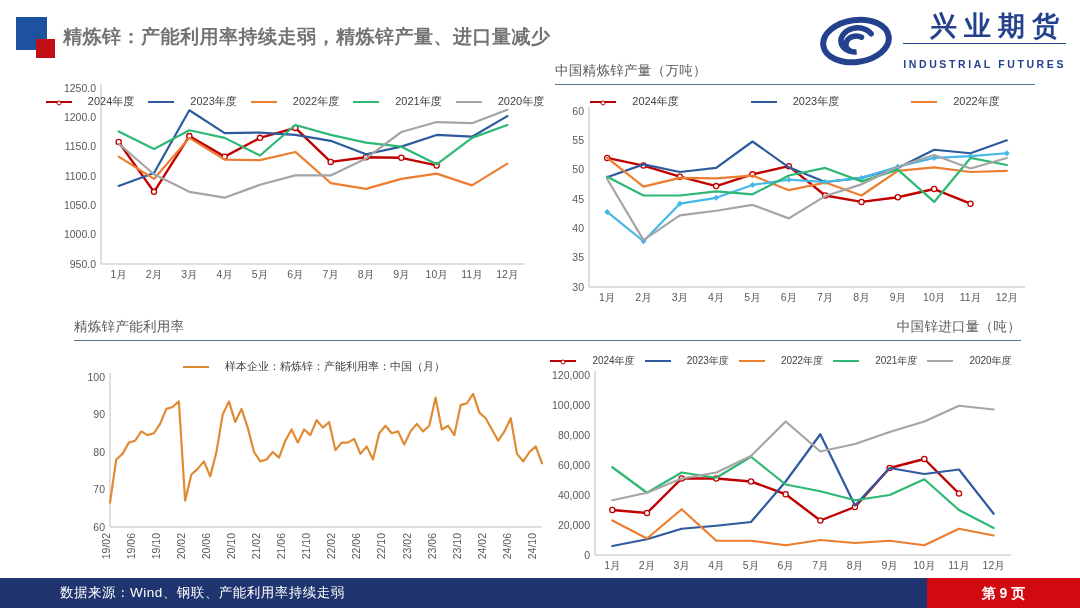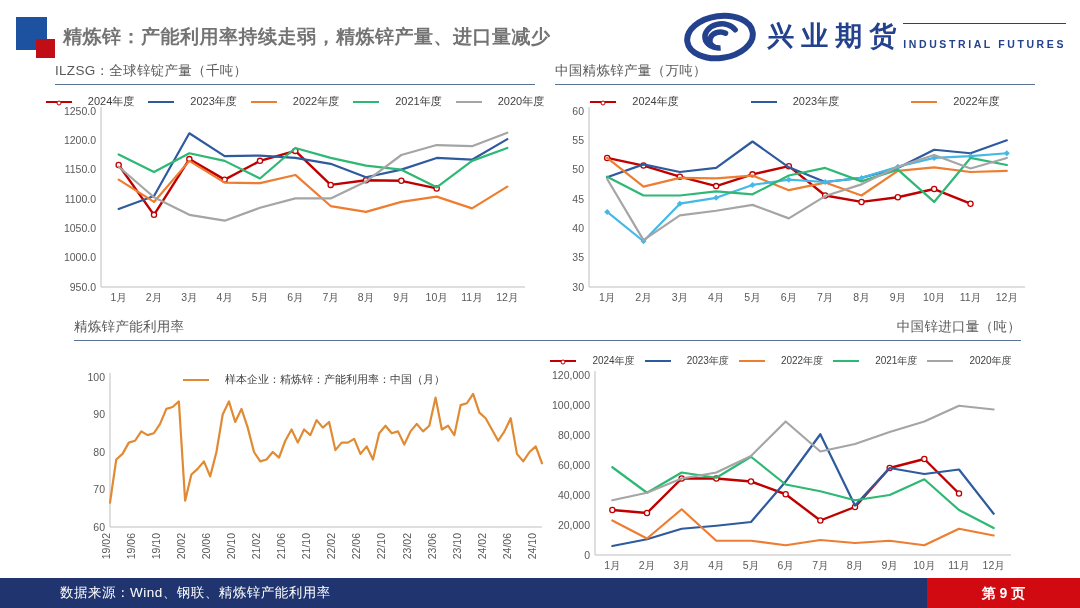--- a/index.html
+++ b/index.html
@@ -7,39 +7,39 @@
   body {
     width:1080px; height:608px; position:relative; overflow:hidden;
     font-family:"Liberation Sans","DejaVu Sans",sans-serif;
   }
   
   .hdr-sq-blue { position:absolute; left:16px; top:17px; width:31px; height:33px; background:#1d52a0; }
   .hdr-sq-red  { position:absolute; left:36px; top:39px; width:19px; height:19px; background:#c10d16; }
   .page-title  { position:absolute; left:63px; top:24px; font-size:19px; font-weight:bold; color:#737373; letter-spacing:0.5px; }
   .brand { position:absolute; right:14px; top:12px; display:flex; align-items:center; gap:10px; }
   .brand-swirl { width:74px; height:50px; }
-  .brand-texts { display:flex; flex-direction:row; align-items:flex-start; }
+  .brand-texts { display:flex; flex-direction:column; align-items:flex-end; }
   .brand-cn { font-size:27px; font-weight:bold; color:#24418e; letter-spacing:7px; line-height:1.1; font-family:"Liberation Serif","DejaVu Serif",serif; }
   .brand-en { font-size:10.5px; font-weight:bold; color:#24418e; letter-spacing:2.6px; border-top:1.5px solid #24418e; padding-top:14px; margin-top:1px; }
   
   .panel { position:absolute; }
   .panel-title { font-size:13.5px; color:#595959; padding-bottom:4px; border-bottom:1.5px solid #587492; letter-spacing:0.3px; }
   .chart-host { position:relative; margin-top:2px; }
   .legend { position:absolute; left:0; right:0; display:flex; justify-content:center; align-items:center; z-index:2; }
   .legend-item { display:flex; align-items:center; gap:16px; }
   .legend-label { font-size:11px; color:#3f3f3f; white-space:nowrap; }
   .swatch { position:relative; width:26px; height:0; border-top-width:2.5px; border-top-style:solid; }
   .swatch .dot { position:absolute; left:50%; top:50%; transform:translate(-50%,-50%); width:5px; height:5px; border-radius:50%; background:#fff; border:1.5px solid currentColor; }
   #p1 { left:55px;  top:62px;  width:480px; }
   #p2 { left:555px; top:62px;  width:480px; }
   #p3 { left:55px;  top:318px; width:480px;margin-left:19px; }
   #p4 { left:541px; top:318px; width:480px;text-align:right; }
   #p1 .legend, #p2 .legend { top:32px; gap:14px; }
   #p2 .legend { gap:72px; }
-  #p3 .legend { top:54px; gap:8px; }
+  #p3 .legend { top:41px; gap:8px; }
   #p4 .legend { top:36px; gap:10px; }
   #p4 .legend .legend-label { font-size:10px; }
   svg text { font-family:"Liberation Sans","DejaVu Sans",sans-serif; }
   
   .footer { position:absolute; left:0; bottom:0; width:1080px; height:30px; background:#20356f; }
   .footer-src { position:absolute; left:60px; top:0; height:30px; line-height:30px; color:#fff; font-size:13.5px; letter-spacing:0.5px; }
   .footer-page { position:absolute; right:0; top:0; width:153px; height:30px; background:#d10a12; color:#fff; font-size:14px; font-weight:bold; text-align:center; line-height:30px;margin-left:40px; }
 </style>
 </head>
 <body>
@@ -53,21 +53,20 @@
     <ellipse cx="37" cy="25" rx="33" ry="21" fill="none" stroke="#24418e" stroke-width="6" transform="rotate(-8 37 25)"></ellipse>
     <path d="M 53 20 A 16 12 0 1 0 36 36 A 10 8 0 1 1 43 22" fill="none" stroke="#24418e" stroke-width="5.5" stroke-linecap="round" transform="rotate(-8 37 25)"></path>
   </svg>
   <div class="brand-texts">
     <div class="brand-cn">兴业期货</div>
     <div class="brand-en">INDUSTRIAL FUTURES</div>
   </div>
 </div>
 
 <div class="panel" id="p1">
-  <div class="panel-title">ILZSG：全球锌锭产量（千吨）</div>
   <div class="chart-host"><svg width="480" height="222" viewBox="0 0 480 222">
         <line x1="46" y1="20" x2="46" y2="200" stroke="#bfbfbf" stroke-width="1"></line>
         <line x1="46" y1="200" x2="470" y2="200" stroke="#bfbfbf" stroke-width="1"></line>
         <text x="41" y="203.5" text-anchor="end" font-size="10.5" fill="#595959">950.0</text>
         <text x="41" y="174.16666666666666" text-anchor="end" font-size="10.5" fill="#595959">1000.0</text>
         <text x="41" y="144.83333333333334" text-anchor="end" font-size="10.5" fill="#595959">1050.0</text>
         <text x="41" y="115.5" text-anchor="end" font-size="10.5" fill="#595959">1100.0</text>
         <text x="41" y="86.16666666666667" text-anchor="end" font-size="10.5" fill="#595959">1150.0</text>
         <text x="41" y="56.833333333333314" text-anchor="end" font-size="10.5" fill="#595959">1200.0</text>
         <text x="41" y="27.5" text-anchor="end" font-size="10.5" fill="#595959">1250.0</text>
@@ -296,15 +295,15 @@
         <span class="legend-label">2021年度</span>
       </span>
       <span class="legend-item">
         <span class="swatch" style="border-top-color: rgb(165, 165, 165); color: rgb(165, 165, 165);"></span>
         <span class="legend-label">2020年度</span>
       </span>
     </div>
   </div>
 
 <div class="footer">
-  <div class="footer-src">数据来源：Wind、钢联、精炼锌产能利用率</div>
+  <div class="footer-src">数据来源：Wind、钢联、产能利用率持续走弱</div>
   <div class="footer-page">第 9 页</div>
 </div>
 
 </body></html>

